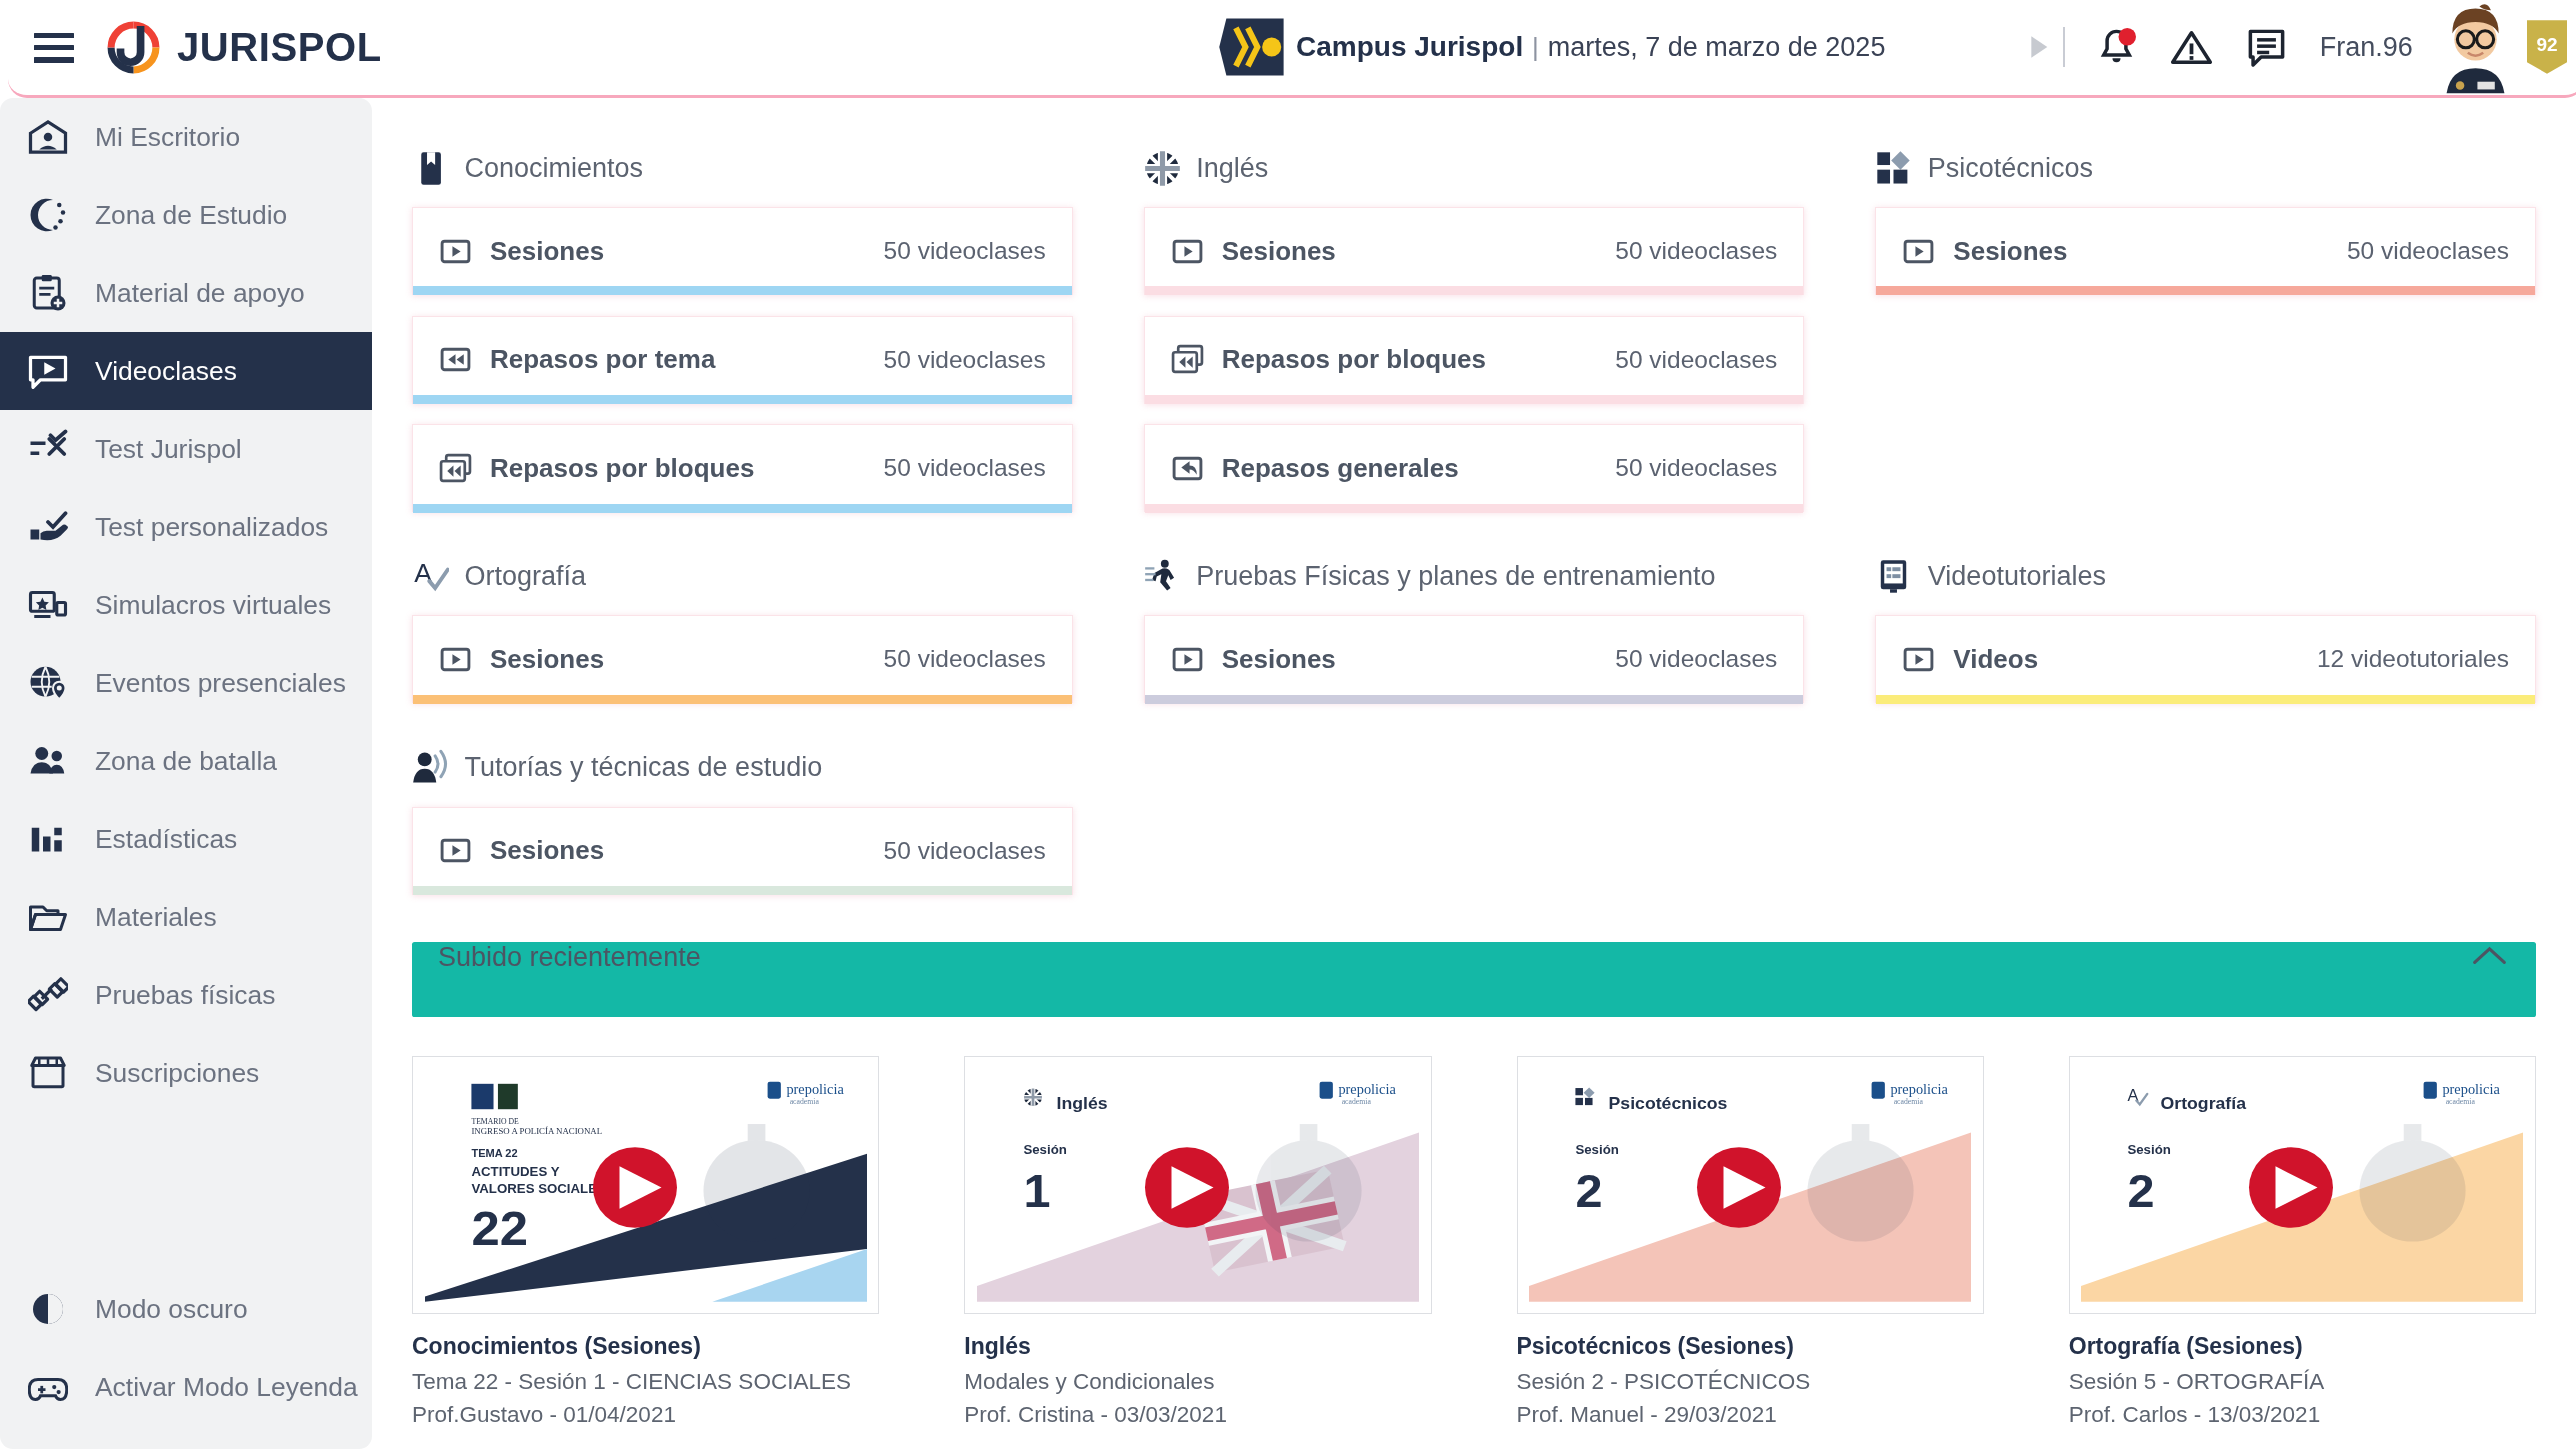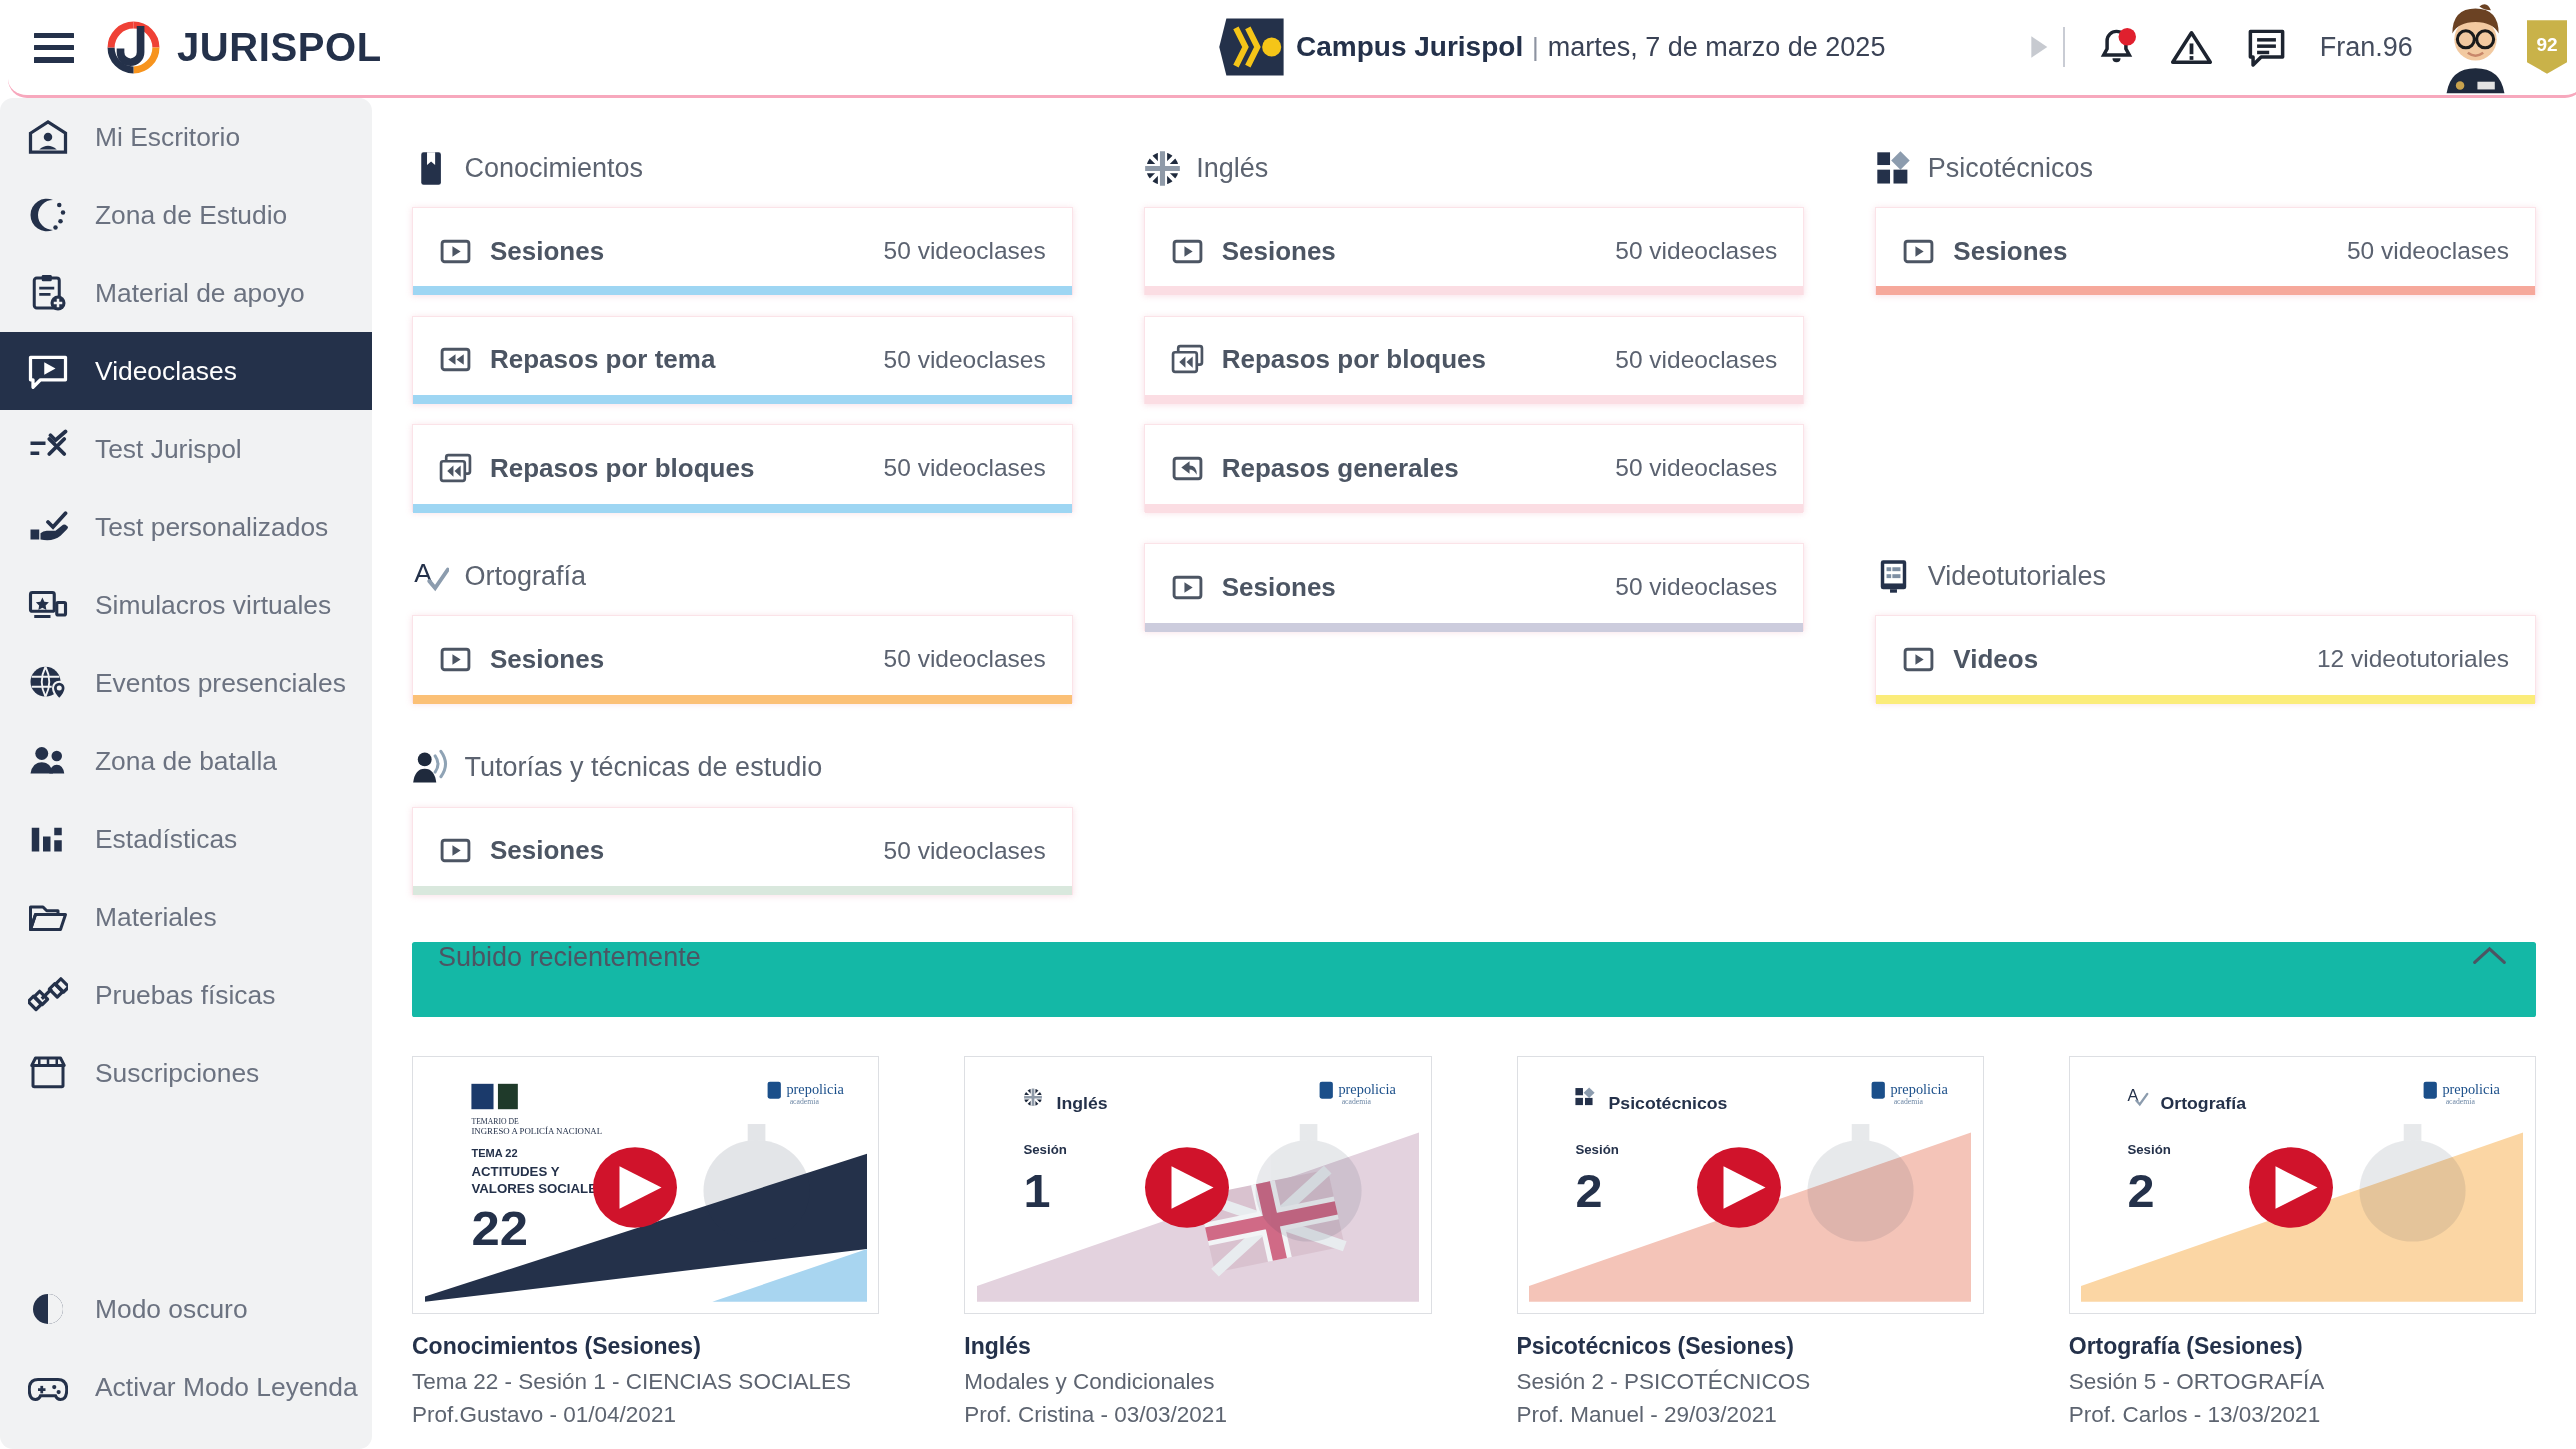--- a/index.html
+++ b/index.html
@@ -534,20 +534,32 @@
             <svg viewBox="0 0 32 32" width="100%" height="100%">
               <rect x="3" y="6" width="26" height="20" rx="2.5" fill="none" stroke="#4c5563" stroke-width="2.8"></rect>
               <path d="M13 11 L21 16 L13 21 Z" fill="#4c5563"></path>
             </svg>
           </span>
           <span class="card-label">Sesiones</span>
           <span class="card-count">50 videoclases</span>
         </div>
       </div>
       <div class="group">
+        <div class="group-head">
+          <span class="group-ico">
+            <svg viewBox="0 0 32 32" width="100%" height="100%">
+              <circle cx="18" cy="5" r="3.4" fill="#1f2a3d"></circle>
+              <path d="M16 9 q5-1 7 3 l3 5 -3 2 -2-4 -2 5 4 6 -3 2 -6-7 1-7 -4 2 -1 4 -3-1 2-6 z" fill="#1f2a3d"></path>
+              <rect x="1" y="8" width="8" height="2" fill="#8fa3b5"></rect>
+              <rect x="1" y="13" width="9" height="2" fill="#8fa3b5"></rect>
+              <rect x="1" y="18" width="7" height="2" fill="#8fa3b5"></rect>
+            </svg>
+          </span>
+          <span class="group-title">Pruebas Físicas y planes de entrenamiento</span>
+        </div>
         <div class="card" style="--accent:#ccccdd">
           <span class="card-ico">
             <svg viewBox="0 0 32 32" width="100%" height="100%">
               <rect x="3" y="6" width="26" height="20" rx="2.5" fill="none" stroke="#4c5563" stroke-width="2.8"></rect>
               <path d="M13 11 L21 16 L13 21 Z" fill="#4c5563"></path>
             </svg>
           </span>
           <span class="card-label">Sesiones</span>
           <span class="card-count">50 videoclases</span>
         </div>

